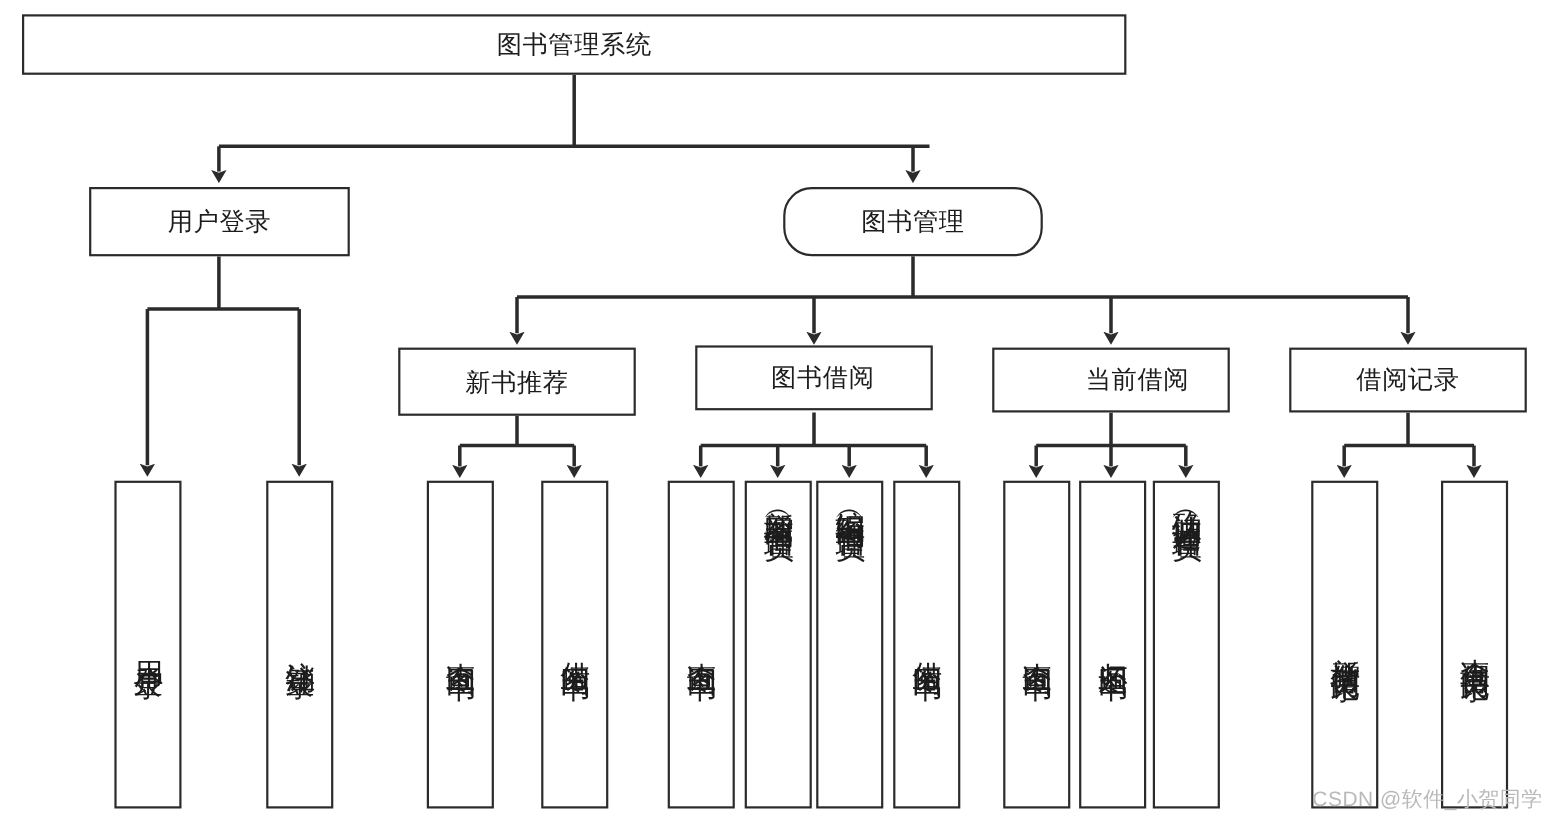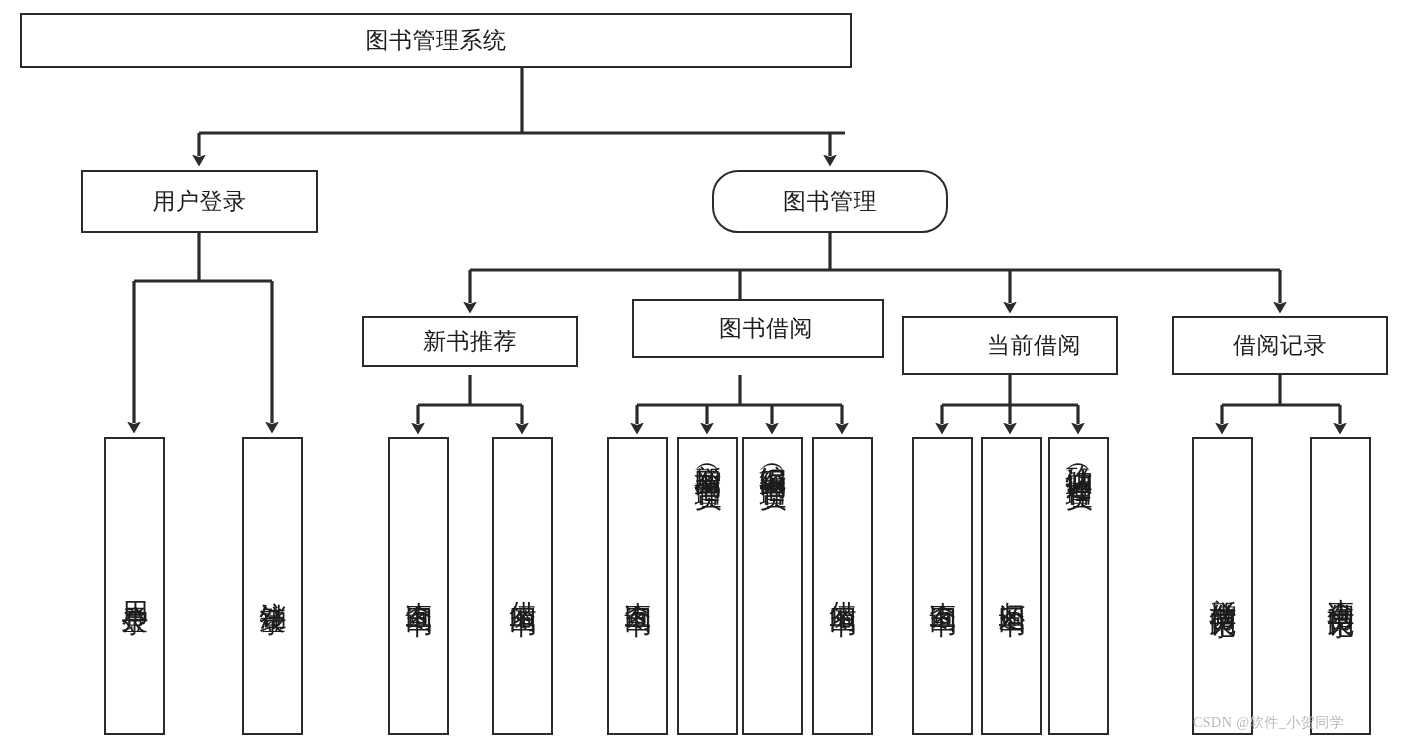--- a/index.html
+++ b/index.html
@@ -64,23 +64,23 @@
     left: 0;
     top: 0;
     width: 1405px;
     height: 747px;
     pointer-events: none;
   }
   #watermark {
     position: absolute;
     left: 1193px;
     top: 714px;
-    font-size: 14px;
+    font-size: 19px;
     color: #b9b9b9;
-    font-family: Liberation Serif, serif;
+    font-family: Liberation Sans, sans-serif;
     white-space: nowrap;
     letter-spacing: 0.5px;
   }
 </style>
 </head>
 <body>
 
 <div id="diagram-root">
 
   <svg id="edges" viewBox="0 0 1405 747" xmlns="http://www.w3.org/2000/svg">
@@ -127,37 +127,37 @@
       <path d="M1010,405 L1010,424" marker-end="url(#arrow)"></path>
       <path d="M1078,405 L1078,424" marker-end="url(#arrow)"></path>
 
       <path d="M1280,375 L1280,405"></path>
       <path d="M1222,405 L1340,405"></path>
       <path d="M1222,405 L1222,424" marker-end="url(#arrow)"></path>
       <path d="M1340,405 L1340,424" marker-end="url(#arrow)"></path>
     </g>
   </svg>
 
-  <div class="node-box h-node" style="left:20px; top:13px; width:832px; height:55px;justify-content:center;">
+  <div class="node-box h-node" style="left:20px; top:13px; width:1004px; height:55px;justify-content:center;">
     <span class="node-label">图书管理系统</span>
   </div>
 
   <div class="node-box h-node" style="left:81px; top:170px; width:237px; height:63px;">
     <span class="node-label">用户登录</span>
   </div>
 
   <div class="node-box h-node" style="left:712px; top:170px; width:236px; height:63px;border-radius:26px;">
     <span class="node-label">图书管理</span>
   </div>
 
-  <div class="node-box h-node" style="left:362px; top:316px; width:216px; height:51px;">
+  <div class="node-box h-node" style="left:362px; top:316px; width:216px; height:62px;">
     <span class="node-label">新书推荐</span>
   </div>
 
-  <div class="node-box h-node" style="left:632px; top:299px; width:252px; height:59px;padding-left:16px;">
+  <div class="node-box h-node" style="left:632px; top:314px; width:216px; height:59px;padding-left:16px;">
     <span class="node-label">图书借阅</span>
   </div>
 
   <div class="node-box h-node" style="left:902px; top:316px; width:216px; height:59px;padding-left:48px;">
     <span class="node-label">当前借阅</span>
   </div>
 
   <div class="node-box h-node" style="left:1172px; top:316px; width:216px; height:59px;">
     <span class="node-label">借阅记录</span>
   </div>

